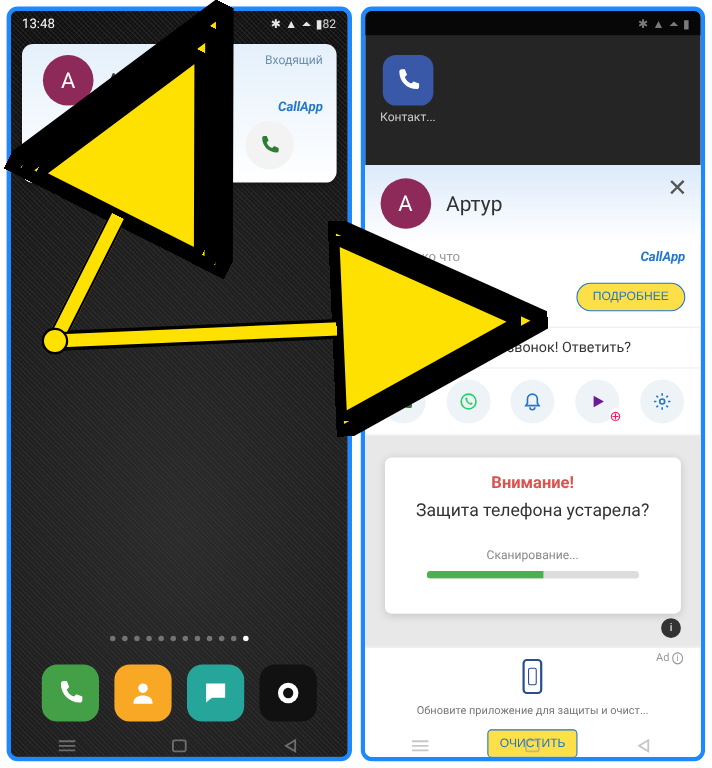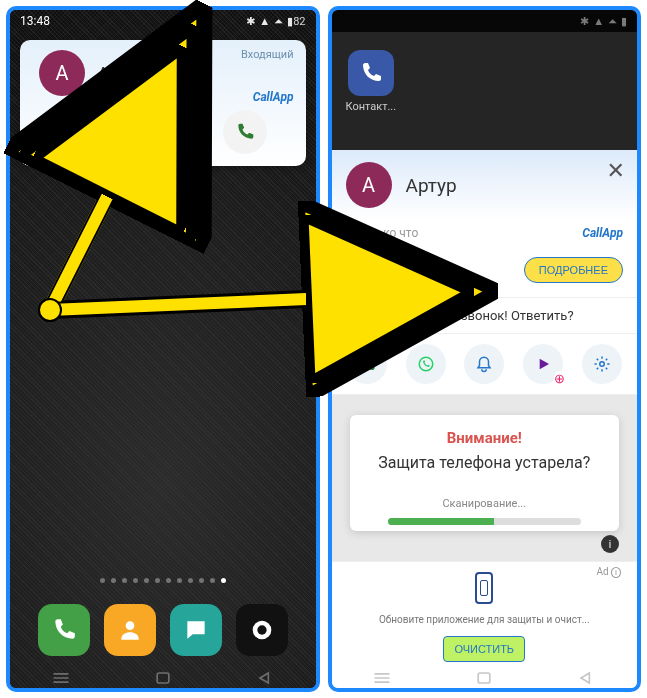--- a/index.html
+++ b/index.html
@@ -67,37 +67,37 @@
 
   .missed-row { padding:10px 14px; font-size:13px; color:#333; border-bottom:1px solid #eee;}
   .missed-row::before { content:"🤔 "; }
 
   .action-strip { display:flex; justify-content:space-around; padding:10px 6px; border-bottom:1px solid #eee;}
   .act { width:40px; height:40px; border-radius:50%; background:#eef3f8; display:flex; align-items:center; justify-content:center; font-size:18px; position:relative;}
   .act.call{color:#2e7d32;} .act.wa{color:#25d366;} .act.bell{color:#2376c9;} .act.play{color:#6a1b9a;} .act.gear{color:#2376c9;}
   .act.play::after{content:"⊕"; position:absolute; bottom:-2px; right:-2px; color:#e91e63; font-size:13px; background:#fff; border-radius:50%;}
 
   .ad-area { background:#e8e8e8; padding:20px 18px 8px; }
-  .scan-card { background:#fff; border-radius:6px; padding:14px 18px 6px; text-align:center; box-shadow:0 2px 8px rgba(0,0,0,.15);}
+  .scan-card { background:#fff; border-radius:6px; padding:14px 18px 32px; text-align:center; box-shadow:0 2px 8px rgba(0,0,0,.15);}
   .scan-title { color:#d9534f; font-weight:bold; font-size:15px; margin-bottom:6px;}
   .scan-q { font-size:16px; color:#333; margin-bottom:25px;}
   .scan-status { font-size:11px; color:#888; margin-bottom:8px;}
   .prog { height:7px; background:#ddd; border-radius:4px; overflow:hidden; margin:0 20px;}
   .prog>div{height:100%; width:55%; background:#4caf50;}
   .ad-badge { text-align:right; font-size:13px; margin-top:4px;}
   .ad-badge span { background:#333; color:#fff; border-radius:50%; width:18px; height:18px; display:inline-flex; align-items:center; justify-content:center; font-size:10px;}
 
   .banner { display:flex; align-items:center; gap:10px; padding:10px 12px; background:#fff; border-top:1px solid #eee;}
   .banner-ic { width:18px; height:32px; border:2px solid #2a4d8f; border-radius:4px; position:relative;}
   .banner-ic::after{content:""; position:absolute; top:6px; left:3px; right:3px; bottom:6px; border:1px solid #2a4d8f; border-radius:2px;}
   .banner-txt { flex:1; }
   .banner-title { font-size:13px; font-weight:bold; color:#222;}
   .banner-sub { font-size:10px; color:#777; line-height:1.2;}
   .banner-ad { font-size:10px; color:#999; position:absolute; right:16px; top:4px;}
-  .banner-cta { border:1px solid #2376c9; color:#2376c9; font-size:11px; padding:6px 10px; border-radius:4px; background:#bef264;}
+  .banner-cta { border:1px solid #2376c9; color:#2376c9; font-size:11px; padding:6px 10px; border-radius:4px; background:#fde047;}
   .banner-wrap { position:relative;flex-direction:column; }
 
   
   .arrows { position:absolute; inset:0; z-index:10; pointer-events:none; }
 </style>
 </head>
 <body>
 
 <div class="canvas">
 

